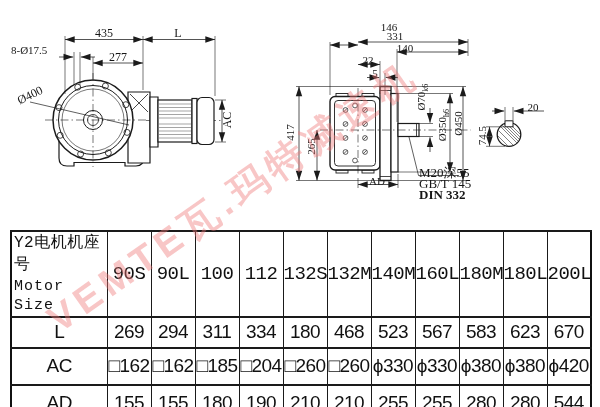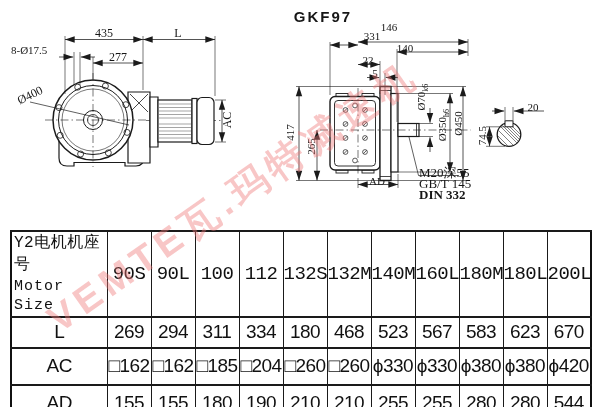--- a/index.html
+++ b/index.html
@@ -218,31 +218,30 @@
         <line x1="505" y1="146.3" x2="486" y2="146.3"></line>
       </g>
       <g stroke-width="0.75">
         <line x1="492" y1="111" x2="504.2" y2="111" marker-end="url(#ar)"></line>
         <line x1="544" y1="111" x2="513.8" y2="111" marker-end="url(#ar)"></line>
         <line x1="489.5" y1="126.8" x2="489.5" y2="146.3" marker-start="url(#ar)" marker-end="url(#ar)"></line>
       </g>
     </g>
   </svg>
 
-  <div id="title">GKF97</div>
 
   <div class="dim" style="left:92px;top:27px;width:24px;">435</div>
   <div class="dim" style="left:168px;top:27px;width:20px;">L</div>
   <div class="dim small" style="left:11px;top:45px;">8-Ø17.5</div>
   <div class="dim" style="left:106px;top:51px;width:24px;">277</div>
   <div class="dim rot26" style="left:11px;top:89px;width:38px;">Ø400</div>
   <div class="dim rot" style="left:212px;top:114px;width:30px;">AC</div>
 
   <div class="dim small" style="left:334px;top:22px;width:22px;margin-left:44px;">146</div>
-  <div class="dim small" style="left:361px;top:31px;width:22px;">331</div>
+  <div class="dim small" style="left:384px;top:31px;width:22px;">331</div>
   <div class="dim small" style="left:394px;top:43px;width:22px;">140</div>
   <div class="dim small" style="left:360px;top:55px;width:16px;">22</div>
   <div class="dim small" style="left:370px;top:68px;width:10px;">5</div>
   <div class="dim rot small" style="left:275px;top:127px;width:30px;">417</div>
   <div class="dim rot small" style="left:296px;top:141px;width:30px;">265</div>
   <div class="dim small" style="left:366px;top:176px;width:22px;background:#fff;">AD</div>
   <div class="dim rot small" style="left:403px;top:90px;width:40px;"><span>Ø70</span><sub>k6</sub></div>
   <div class="dim rot small" style="left:422px;top:118px;width:44px;"><span>Ø350</span><sub>h6</sub></div>
   <div class="dim rot small" style="left:438px;top:118px;width:40px;">Ø450</div>
   <div class="note" style="left:419px;top:166px;">M20深55</div>

